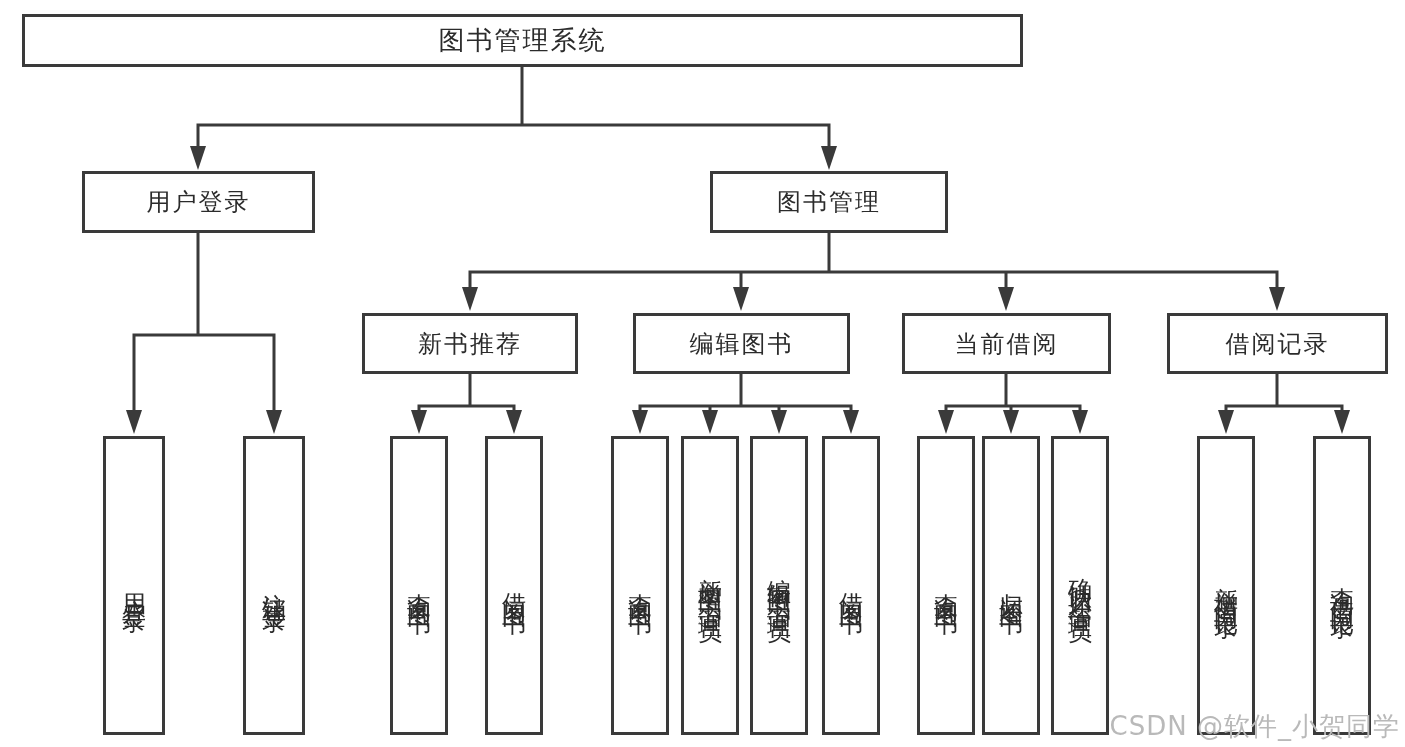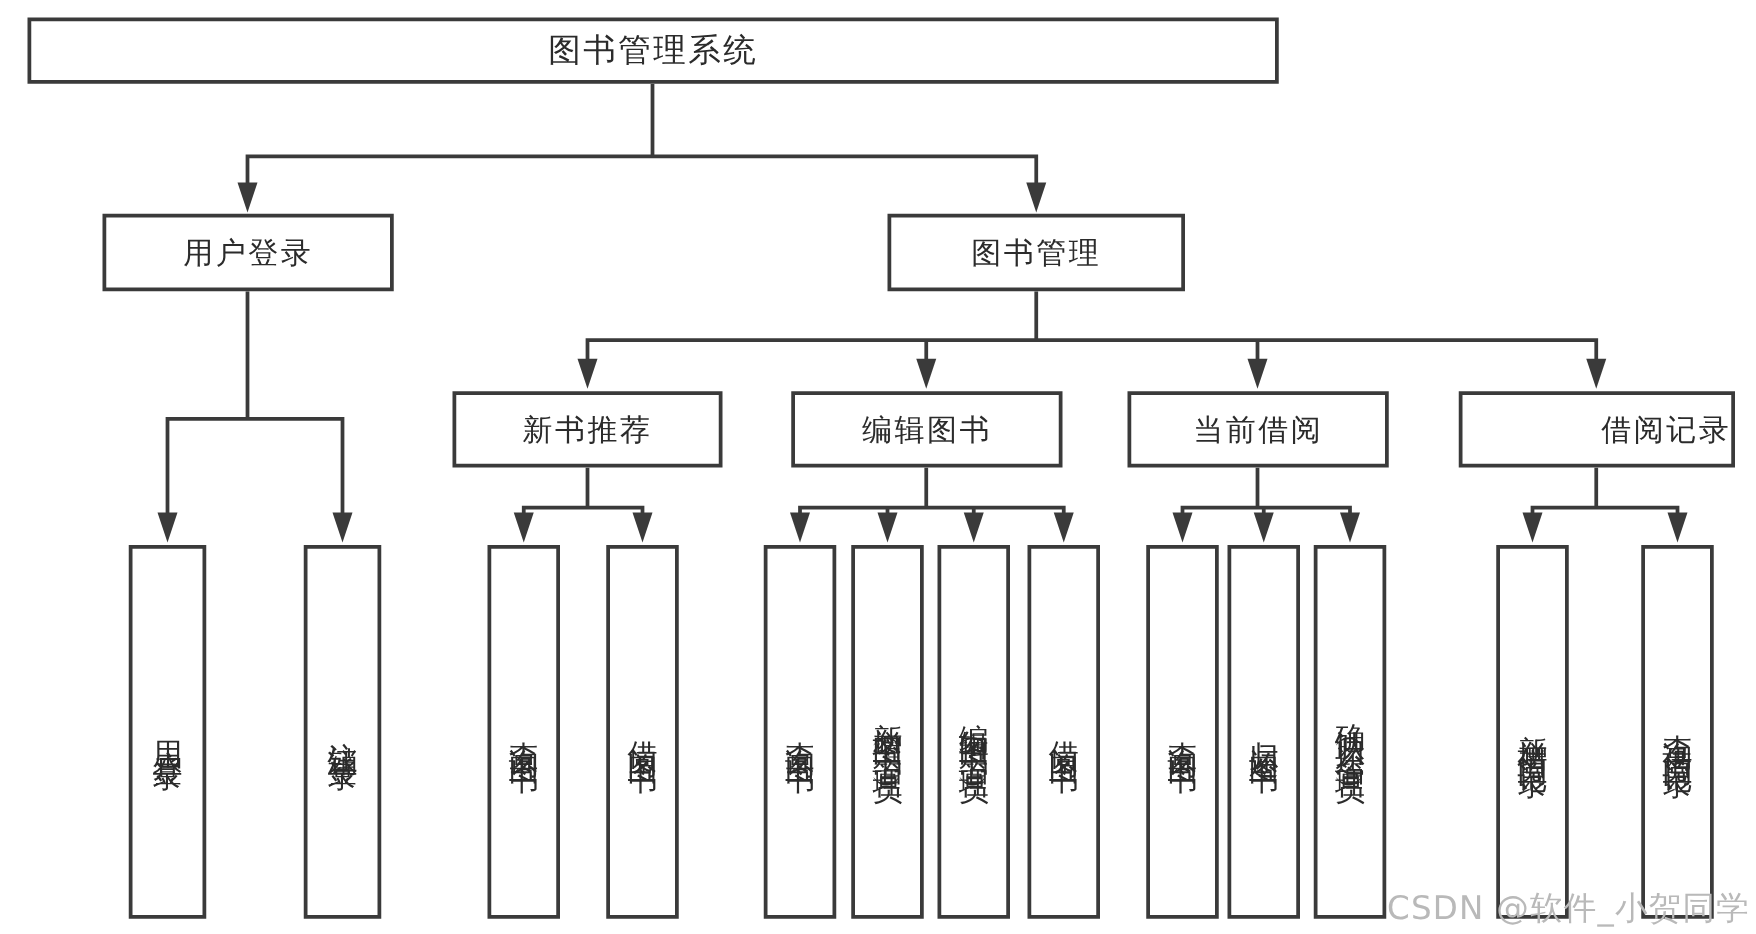--- a/index.html
+++ b/index.html
@@ -125,21 +125,21 @@
 
   <div class="node" style="left:362px; top:313px; width:216px; height:61px;">
     <span class="hlabel">新书推荐</span>
   </div>
   <div class="node" style="left:633px; top:313px; width:217px; height:61px;">
     <span class="hlabel">编辑图书</span>
   </div>
   <div class="node" style="left:902px; top:313px; width:209px; height:61px;font-family:Liberation Mono, monospace;">
     <span class="hlabel">当前借阅</span>
   </div>
-  <div class="node" style="left:1167px; top:313px; width:221px; height:61px;justify-content:flex-end;">
+  <div class="node" style="left:1167px; top:313px; width:221px; height:61px;">
     <span class="hlabel">借阅记录</span>
   </div>
 
   <div class="node vnode" style="left:103px; width:62px;">
     <span class="vlabel">用户登录</span>
   </div>
   <div class="node vnode" style="left:243px; width:62px;">
     <span class="vlabel">注销登录</span>
   </div>
 

